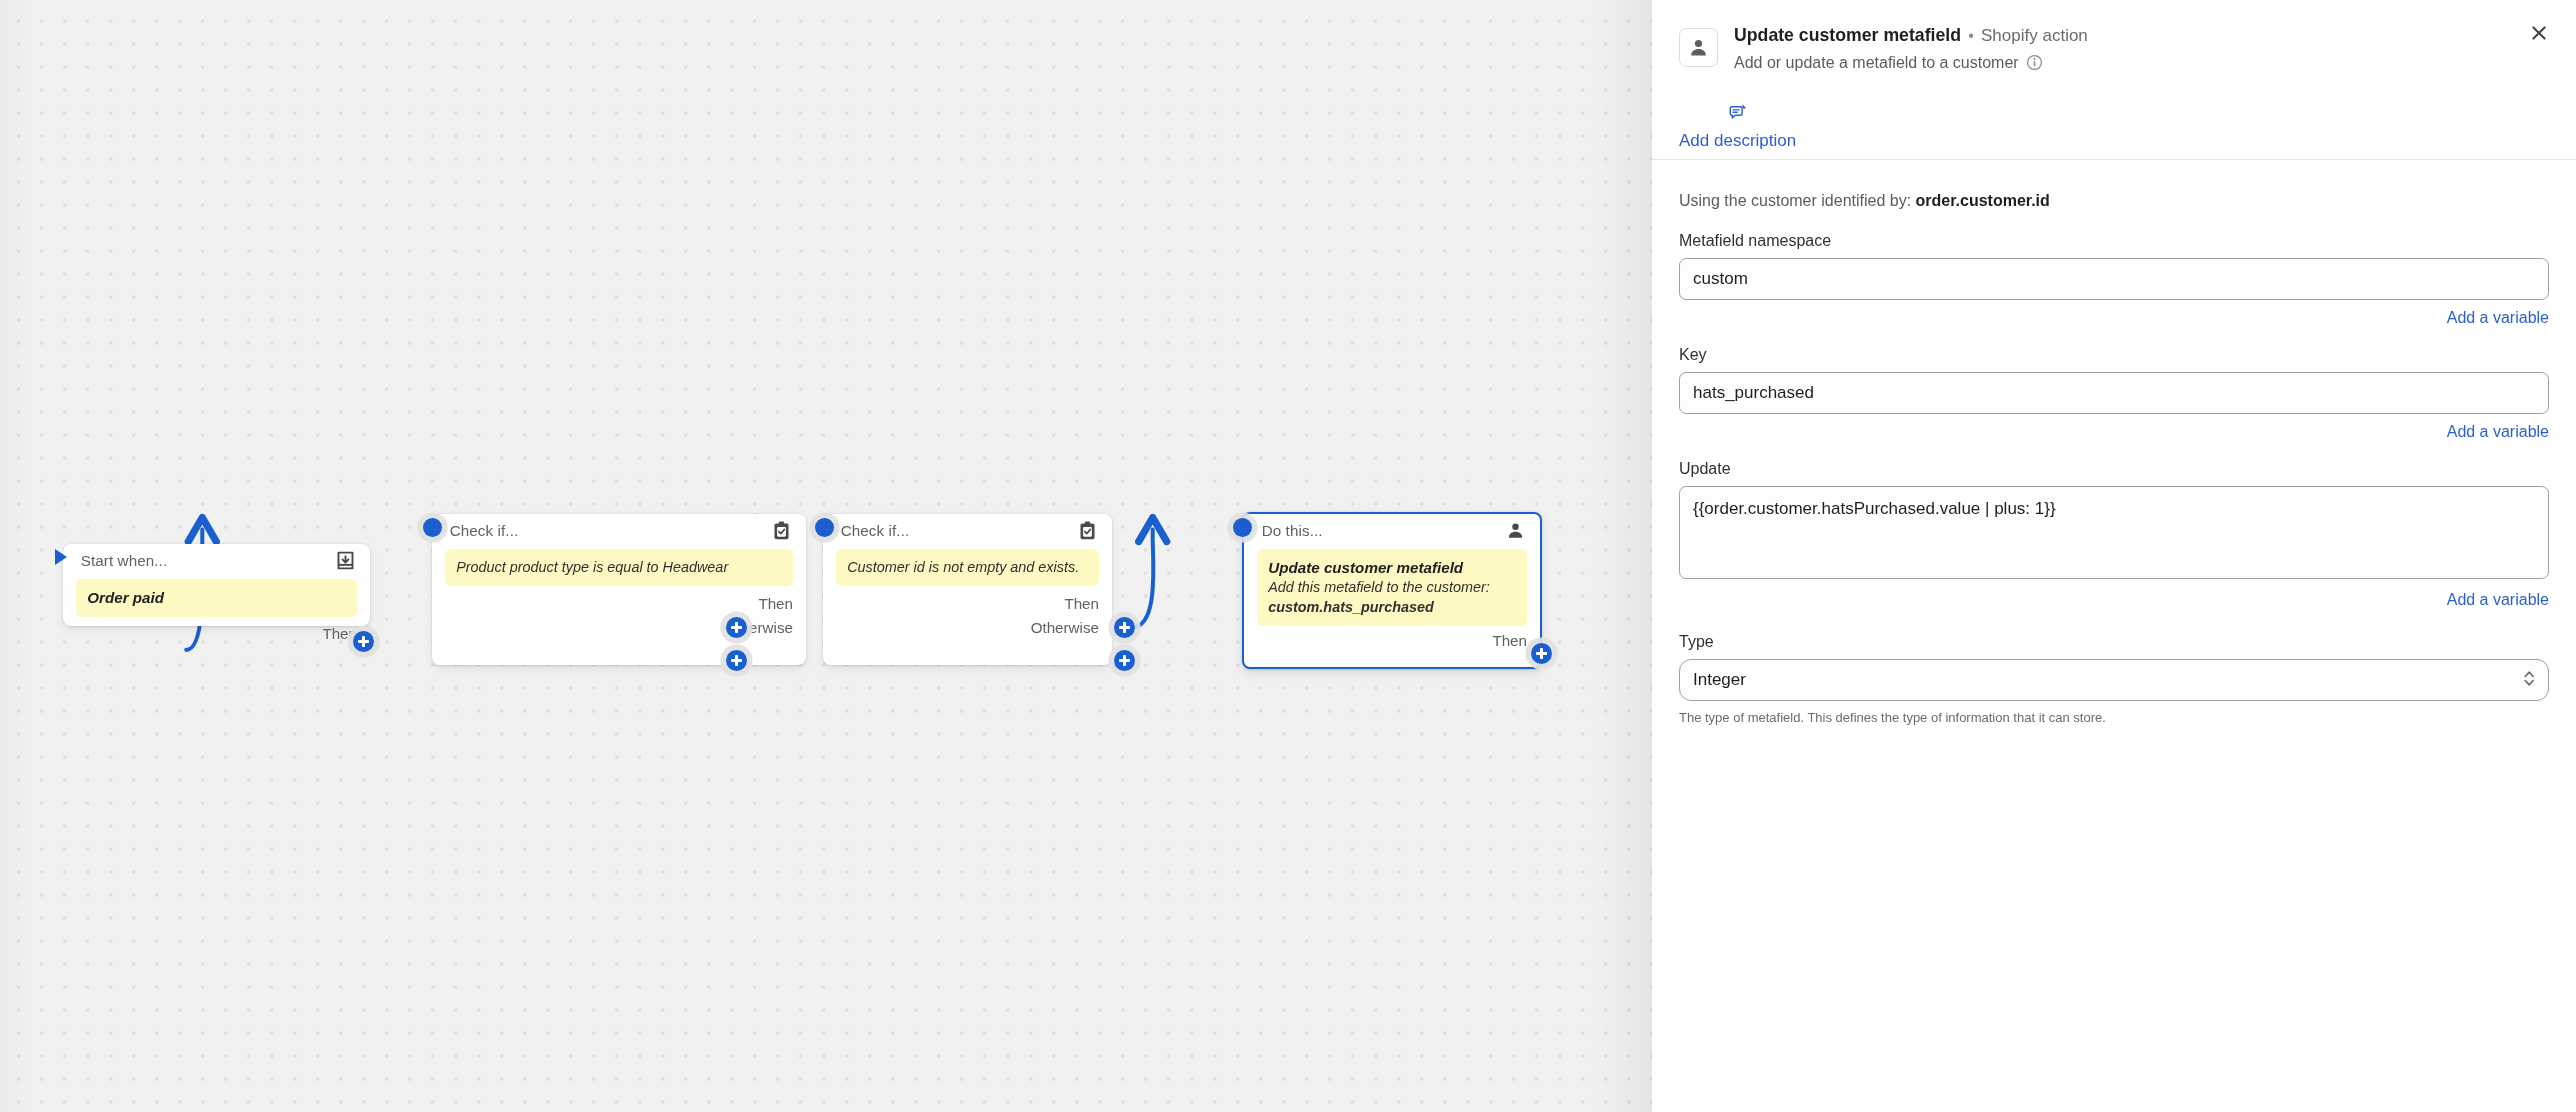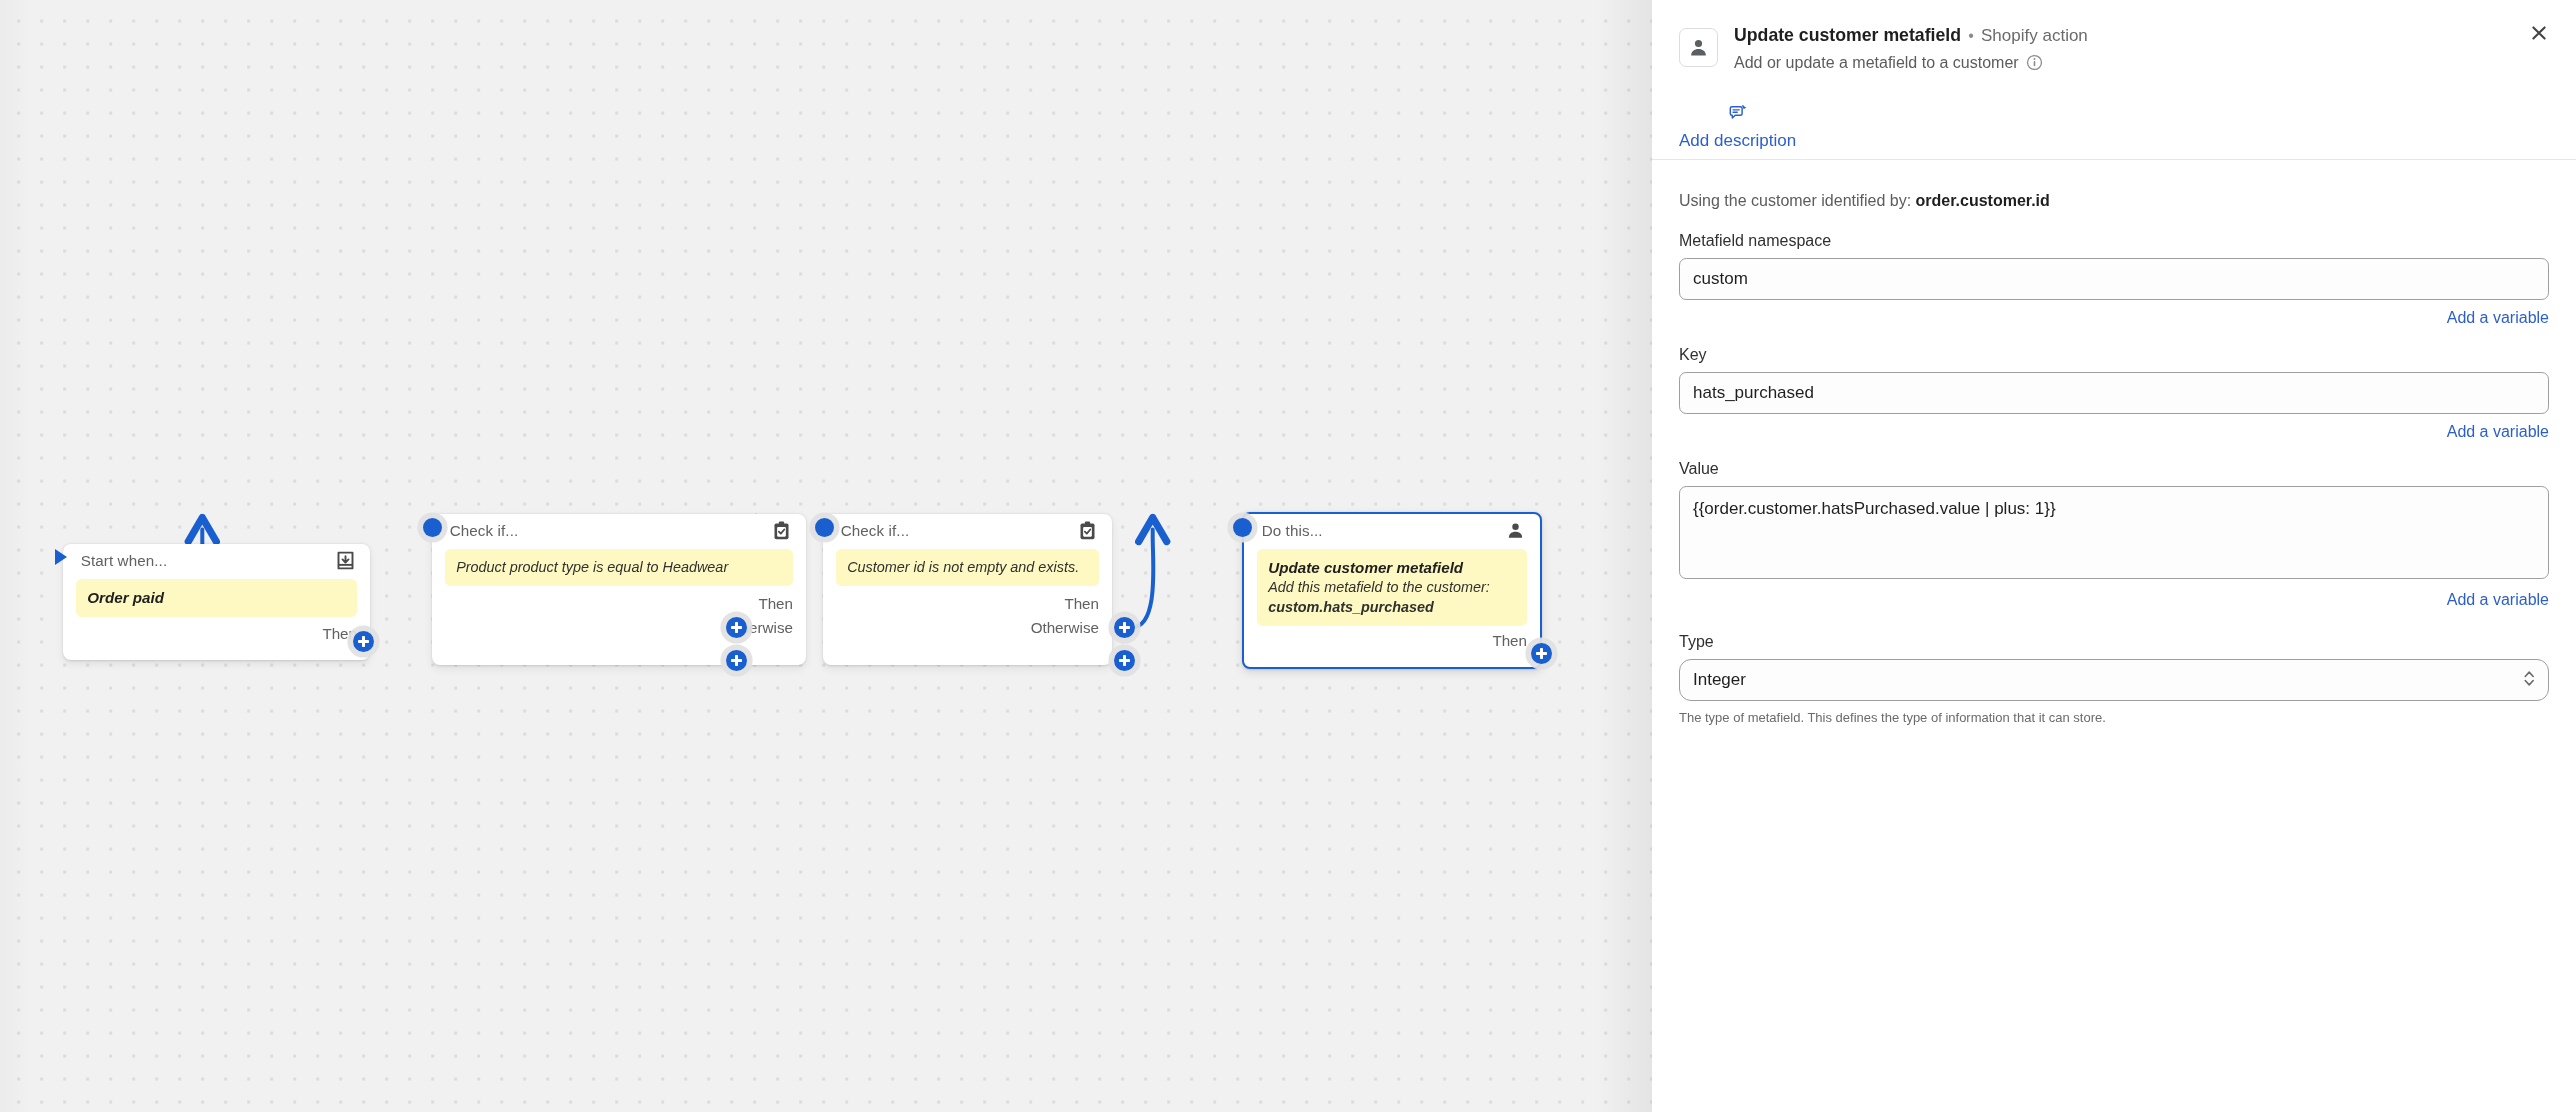--- a/index.html
+++ b/index.html
@@ -375,21 +375,21 @@
         </marker>
       </defs>
 
       <path d="M 232 810 C 258 810, 252 700, 252 670 L 252 660" fill="none" stroke="#1a5fd0" stroke-width="5" stroke-linecap="round" marker-end="url(#arrowhead)" transform="translate(0,0)"></path>
 
       <path d="M 918 782 C 950 782, 942 700, 942 670 L 942 660" fill="none" stroke="#1a5fd0" stroke-width="5" stroke-linecap="round" marker-end="url(#arrowhead)"></path>
 
       <path d="M 1410 782 C 1444 782, 1436 700, 1436 670 L 1436 660" fill="none" stroke="#1a5fd0" stroke-width="5" stroke-linecap="round" marker-end="url(#arrowhead)"></path>
     </svg>
 
-    <div class="node" style="left:63px; top:544px; width:307px; height:116px;">
+    <div class="node" style="left:63px; top:544px; width:307px; height:82px;">
       <div class="node-header">
         <span class="node-header-title">Start when...</span>
         <span class="node-icon">
           <svg width="21" height="21" viewBox="0 0 24 24">
             <path d="M4 3 h16 v18 h-16 z" fill="none" stroke="#4a4a4a" stroke-width="2.2" stroke-linejoin="round"></path>
             <path d="M12 7 v7 M8.6 10.8 L12 14.4 L15.4 10.8" fill="none" stroke="#4a4a4a" stroke-width="2.2" stroke-linecap="round" stroke-linejoin="round"></path>
             <path d="M4 17 h16" stroke="#4a4a4a" stroke-width="2.2"></path>
           </svg>
         </span>
       </div>
@@ -550,21 +550,21 @@
         <button class="add-variable">Add a variable</button>
       </div>
 
       <div class="field-group">
         <div class="field-label">Key</div>
         <input class="field-input" type="text" value="hats_purchased" style="">
         <button class="add-variable">Add a variable</button>
       </div>
 
       <div class="field-group">
-        <div class="field-label">Value</div>
+        <div class="field-label">Update</div>
         <textarea class="field-textarea" style="">{{order.customer.hatsPurchased.value | plus: 1}}</textarea>
         <button class="add-variable">Add a variable</button>
       </div>
 
       <div class="field-group" style="margin-top:24px;">
         <div class="field-label">Type</div>
         <div class="field-select-wrap">
           <select class="field-select"><option value="Integer">Integer</option></select>
           <span class="select-chevrons">
             <svg width="14.4" height="22.5" viewBox="0 0 18 28">

